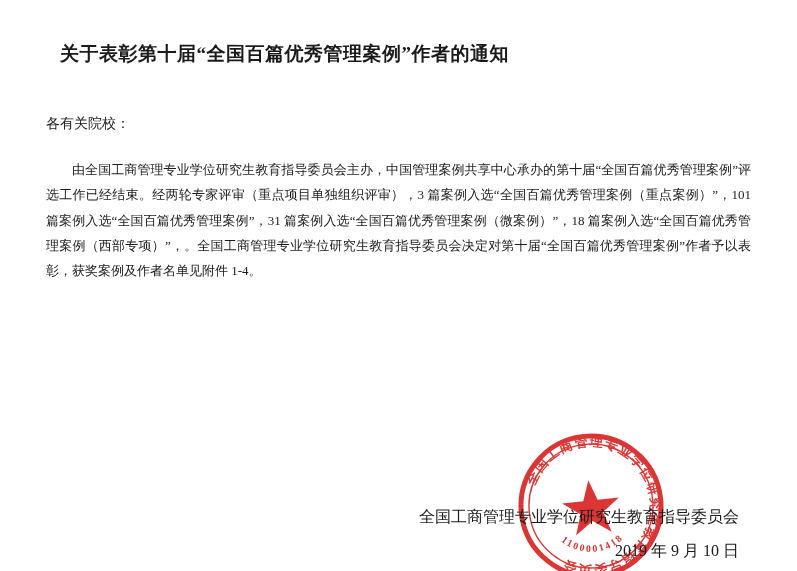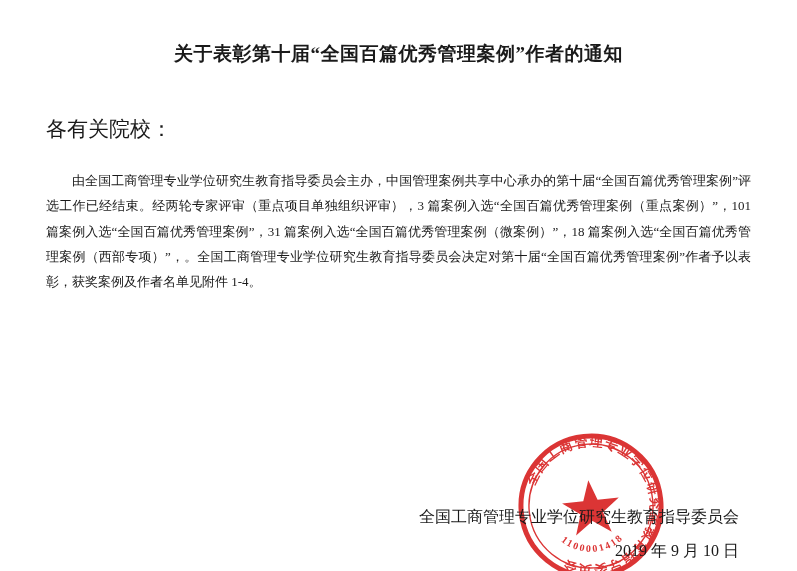--- a/index.html
+++ b/index.html
@@ -17,30 +17,29 @@
   }
   .page {
     position: relative;
     width: 797px;
     height: 571px;
     box-sizing: border-box;
     padding: 0;
     background: #ffffff;
   }
   .doc-title {
-    text-align: center;
     font-size: 19px;
     font-weight: bold;
     letter-spacing: 0.5px;
     margin: 40px 60px 16px 60px;
     line-height: 1.5;
   }
   .salutation {
     margin: 44px 0 0 46px;
-    font-size: 21px;
+    font-size: 14px;
     line-height: 1.6;
   }
   .body-block {
     margin: 22px 46px 0 46px;
     font-size: 13px;
     line-height: 1.95;
     text-align: justify;
     text-justify: inter-ideograph;
   }
   .body-block p {

